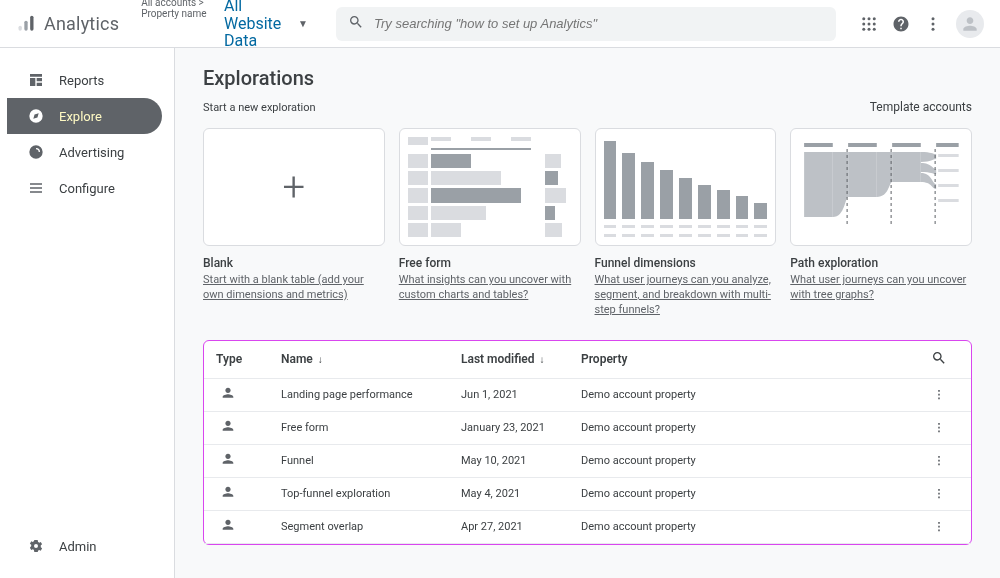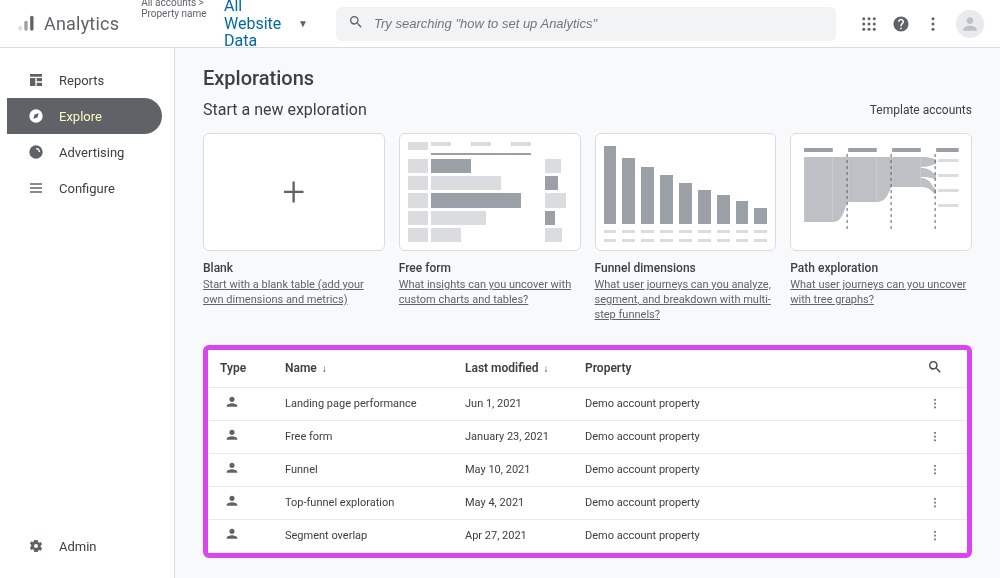--- a/index.html
+++ b/index.html
@@ -29,21 +29,21 @@
 .nav-item { display: flex; align-items: center; gap: 14px; height: 36px; padding-left: 20px; font-size: 13px; color: #3c4043; cursor: pointer; border-top-right-radius: 18px; border-bottom-right-radius: 18px; margin-right: 12px; }
 .nav-item.active { background: #5f6368; color: #fef9c3; }
 .nav-item.active .nav-icon svg { fill: #fff; }
 .nav-icon { width: 18px; display: flex; justify-content: center; }
 .nav-icon svg { fill: #5f6368; }
 .sidebar-spacer { flex: 1; }
 
 .main { flex: 1; background: #f8f9fa; padding: 18px 28px 0 28px; overflow: hidden; }
 .main h1 { font-size: 20px; font-weight: 500; color: #3c4043; margin-bottom: 10px; }
 .subhead-row { display: flex; justify-content: space-between; align-items: center; margin-bottom: 14px; }
-.subhead { font-size: 16px; color: #3c4043; }
+.subhead { font-size: 11px; color: #3c4043; }
 .gallery-link { font-size: 12px; color: #3c4043; cursor: pointer; }
 
 .cards { display: flex; gap: 14px; margin-bottom: 22px; }
 .card-wrap { flex: 1; display: flex; flex-direction: column; }
 .card { background: #fff; border: 1px solid #dadce0; border-radius: 6px; height: 118px; display: flex; align-items: center; justify-content: center; cursor: pointer; overflow: hidden; padding: 8px; }
 .card-title { font-size: 12px; color: #3c4043; margin-top: 10px; font-weight: 500; }
 .card-desc { font-size: 11px; color: #5f6368; margin-top: 3px; line-height: 1.35; text-decoration: underline; }
 .plus { font-size: 40px; color: #5f6368; font-weight: 300; }
 
 
@@ -53,21 +53,21 @@
 
 .funnel-ill { width: 100%; height: 100%; display: flex; flex-direction: column; gap: 6px; }
 .bars { flex: 1; display: flex; align-items: flex-end; gap: 6px; }
 .bars div { background: #9aa0a6; flex: 1; }
 .dashes { display: flex; gap: 6px; }
 .dashes div { flex: 1; height: 3px; background: #dadce0; }
 
 .path-ill { width: 100%; height: 100%; position: relative; }
 
 
-.table { background: #fff; border: 5px solid #d946ef; border-radius: 6px; }
+.table { background: #fff; border: 1px solid #d946ef; border-radius: 6px; }
 .table-head, .table-row { display: grid; grid-template-columns: 65px 180px 120px 1fr 40px; align-items: center; padding: 0 12px; height: 33px; font-size: 11px; border-bottom: 1px solid #e8eaed; }
 .table-head { font-weight: 600; color: #3c4043; height: 38px; font-size: 12px; }
 .table-head .sort { margin-left: 5px; font-size: 10px; }
 .table-row .cell-type { display: flex; justify-content: flex-start; padding-left: 4px; }
 .owner-icon svg { fill: #5f6368; }
 .row-menu { color: #5f6368; cursor: pointer; text-align: center; font-weight: bold; }
 .th-search { text-align: center; cursor: pointer; }
 </style>
 </head>
 <body>

